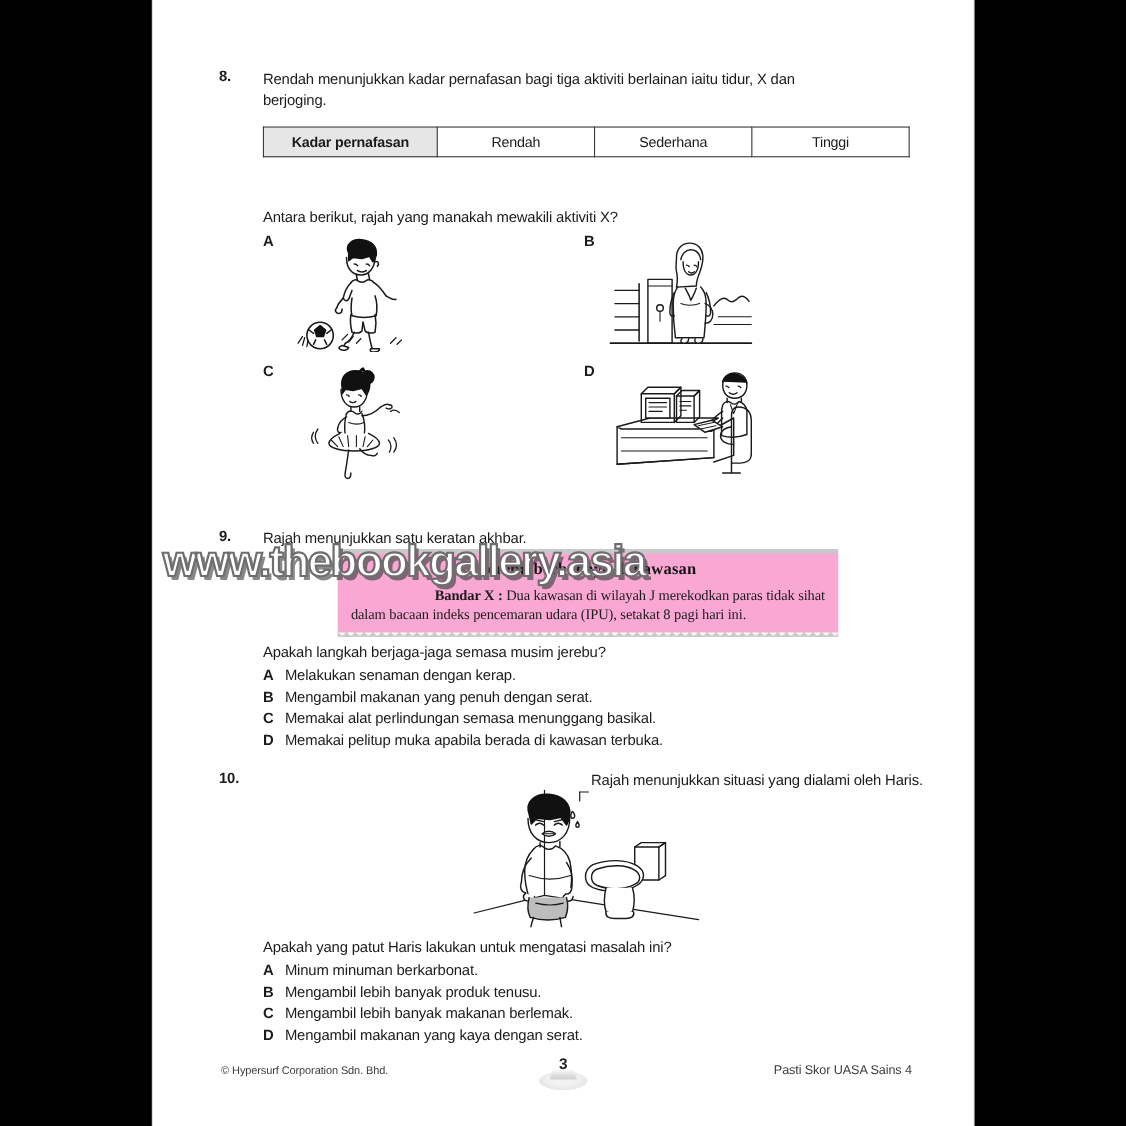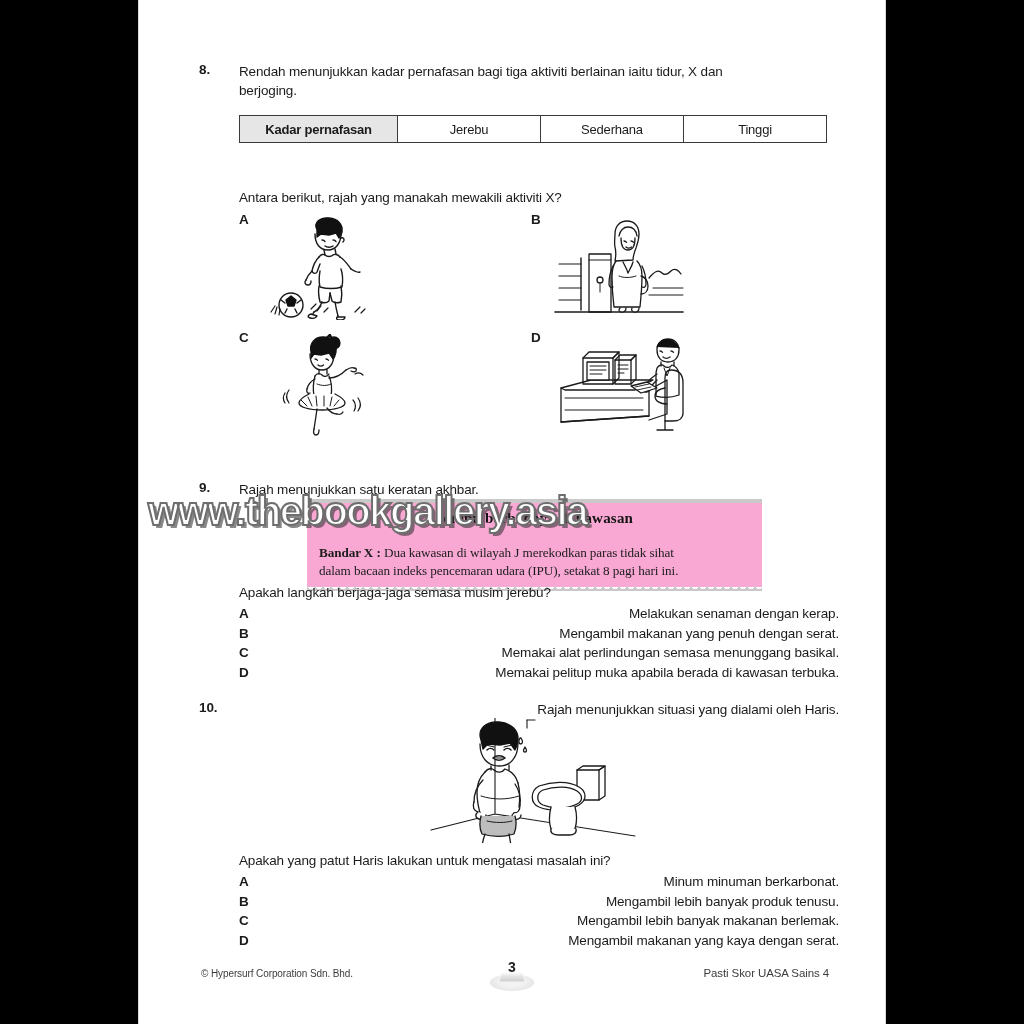--- a/index.html
+++ b/index.html
@@ -68,21 +68,21 @@
     font-size: 13.5px;
     line-height: 19.5px;
     color: #1b1b1b;
     letter-spacing: -0.15px;
   }
   .opt-letter {
     font-weight: bold;
     width: 20px;
     flex: 0 0 20px;
   }
-  .opt-text { flex: 1 1 auto; text-align: right; }
+  .opt-text { flex: 1 1 auto; }
 
   
   .data-table {
     border-collapse: collapse;
     font-size: 13px;
     color: #1b1b1b;
   }
   .data-table td {
     border: 1px solid #3a3a3a;
     height: 27px;
@@ -232,21 +232,21 @@
         <div class="qnum" style="top:0;">8.</div>
         <div class="qbody" style="top:0; width:600px;">
           <div>Rendah menunjukkan kadar pernafasan bagi tiga aktiviti berlainan iaitu tidur, X dan</div>
           <div>berjoging.</div>
         </div>
 
         <table class="data-table" style="position:absolute; left:40px; top:53px;">
           <tbody>
             <tr>
               <td class="rowhead">Kadar pernafasan</td>
-              <td class="cell">Jerebu</td>
+              <td class="cell">Rendah</td>
               <td class="cell">Sederhana</td>
               <td class="cell">Tinggi</td>
             </tr>
           </tbody>
         </table>
 
         <div class="qstem" style="position:absolute; left:40px; top:126px;">Antara berikut, rajah yang manakah mewakili aktiviti X?</div>
 
         <div class="fig" style="left:40px; top:150px; width:300px; height:110px;">
           <div class="fig-letter" style="left:0; top:0;">A</div>
@@ -420,21 +420,21 @@
         </div>
       </div>
 
       <div class="qblock" style="left:60px; top:480px; width:640px;">
 
         <div class="qnum" style="top:0;">9.</div>
         <div class="qbody" style="top:0; width:600px;">Rajah menunjukkan satu keratan akhbar.</div>
 
         <div class="clipping" style="left:108px; top:22px; width:455px;">
           <div class="clip-head">Jerebu berbahaya di kawasan</div>
-          <div class="clip-line" style="margin-top:16px;">
+          <div class="clip-line" style="margin-top:4px;text-align:right;">
             <b>Bandar X :</b><span> Dua kawasan di wilayah J merekodkan paras tidak sihat</span>
           </div>
           <div class="clip-line">dalam bacaan indeks pencemaran udara (IPU), setakat 8 pagi hari ini.</div>
         </div>
 
         <div class="qstem" style="position:absolute; left:40px; top:103px;">Apakah langkah berjaga-jaga semasa musim jerebu?</div>
 
         <div style="position:absolute; left:40px; top:124px; width:600px;">
           <div class="opt-row">
             <span class="opt-letter">A</span>

